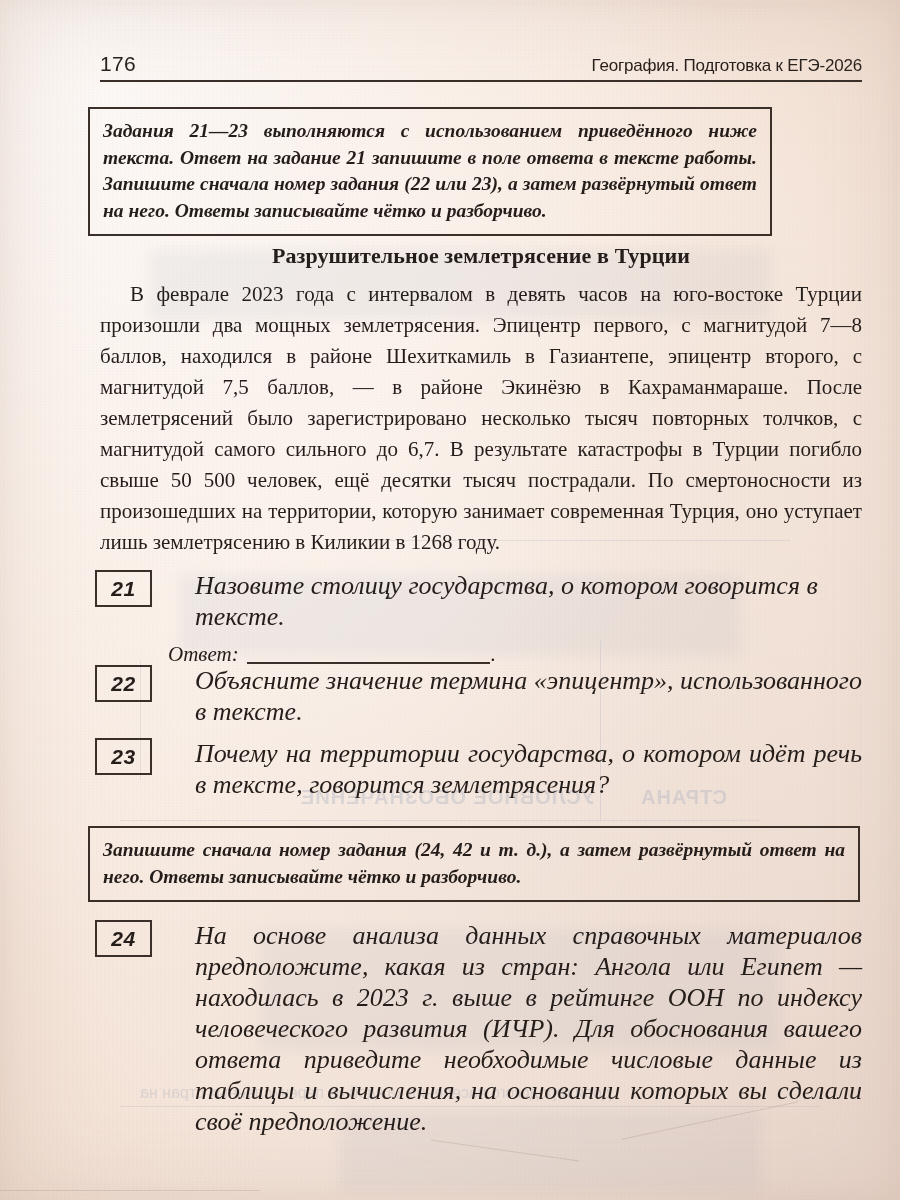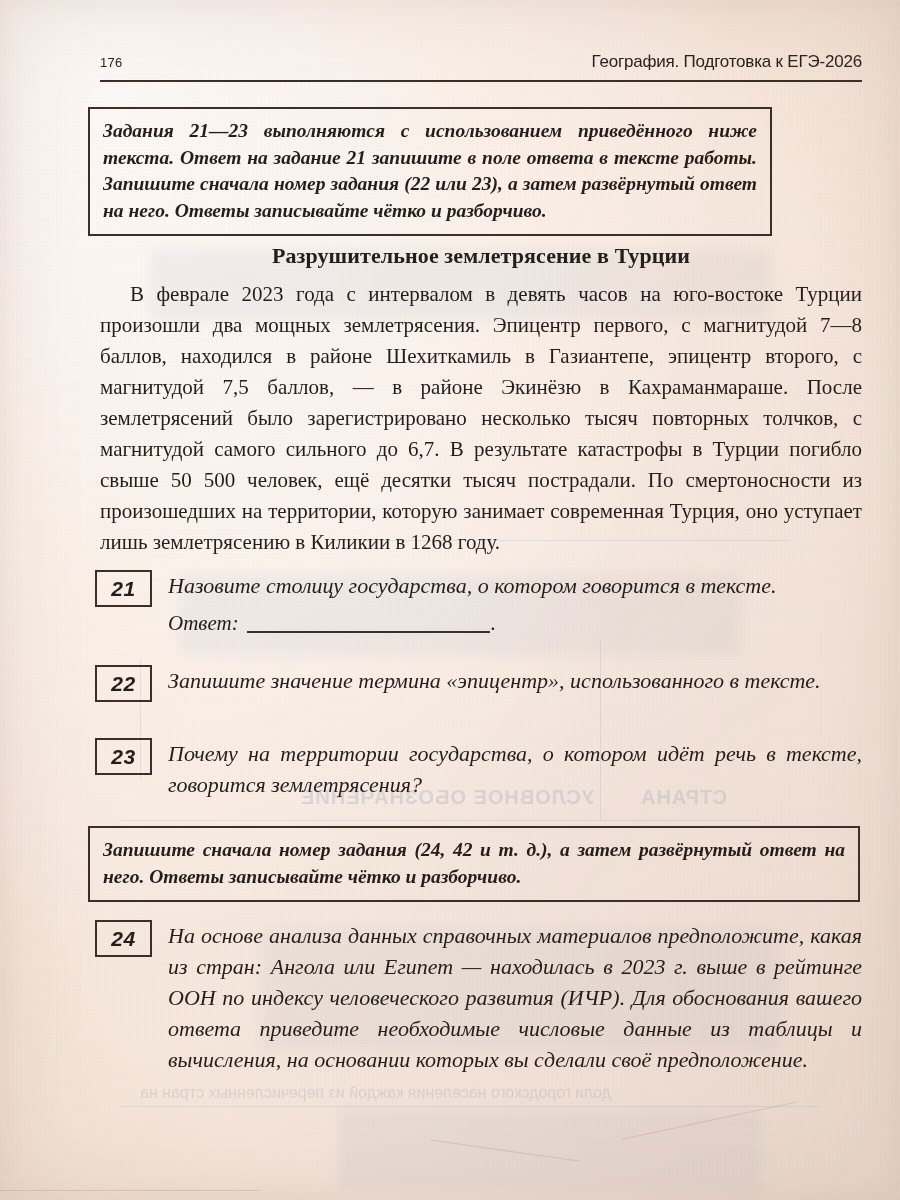--- a/index.html
+++ b/index.html
@@ -82,21 +82,21 @@
     width: 762px;
     display: flex;
     align-items: baseline;
     justify-content: space-between;
     font-family: "Liberation Sans", sans-serif;
     font-size: 17px;
     letter-spacing: -0.2px;
     color: #2a221e;
   }
   .header .folio {
-    font-size: 13px;
+    font-size: 21px;
     letter-spacing: 0.3px;
   }
   .header-rule {
     position: absolute;
     left: 100px;
     top: 80px;
     width: 762px;
     height: 2px;
     background: #3a2f29;
   }
@@ -160,22 +160,22 @@
     display: flex;
     align-items: center;
     justify-content: center;
     font-family: "Liberation Sans", sans-serif;
     font-weight: bold;
     font-size: 21px;
     letter-spacing: 0.5px;
     color: #241d1a;
   }
   .q-text {
-    margin-left: 73px;
-    font-size: 22px;
+    margin-left: 100px;
+    font-size: 26px;
     line-height: 31px;
     text-align: justify;
     hyphens: manual;
   }
   .q-text.left { text-align: left; }
 
   
   .answer {
     margin-left: 73px;
     margin-top: 7px;
@@ -236,21 +236,21 @@
     <div class="q-text left">Назовите столицу государства, о котором говорится в тексте.</div>
     <div class="answer">
       <span>Ответ:</span>
       <span class="ans-rule"></span>
       <span>.</span>
     </div>
   </div>
 
   <div class="q-row" style="top:665px;">
     <div class="q-num">22</div>
-    <div class="q-text">Запишите значение термина «эпицентр», использованного в тексте.</div>
+    <div class="q-text">Объясните значение термина «эпицентр», использованного в тексте.</div>
   </div>
 
   <div class="q-row" style="top:738px;">
     <div class="q-num">23</div>
     <div class="q-text">Почему на территории государства, о котором идёт речь в тексте, говорится землетрясения?</div>
   </div>
 
   <div class="instr-box" id="instr-2">Запишите сначала номер задания (24, 42 и т. д.), а затем развёрнутый ответ на него. Ответы записывайте чётко и разборчиво.</div>
 
   <div class="q-row" style="top:920px;">

